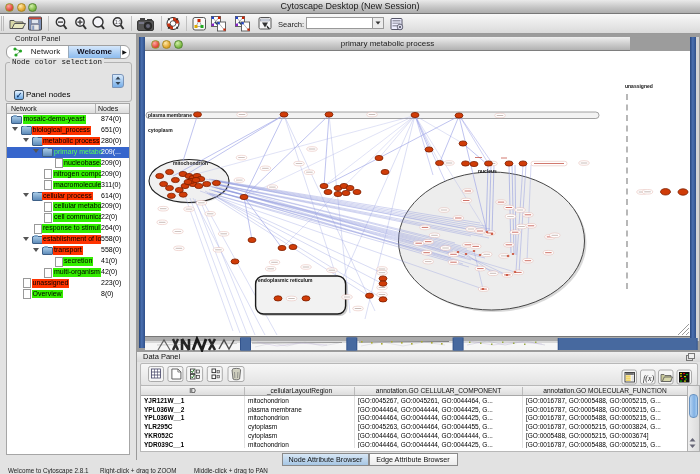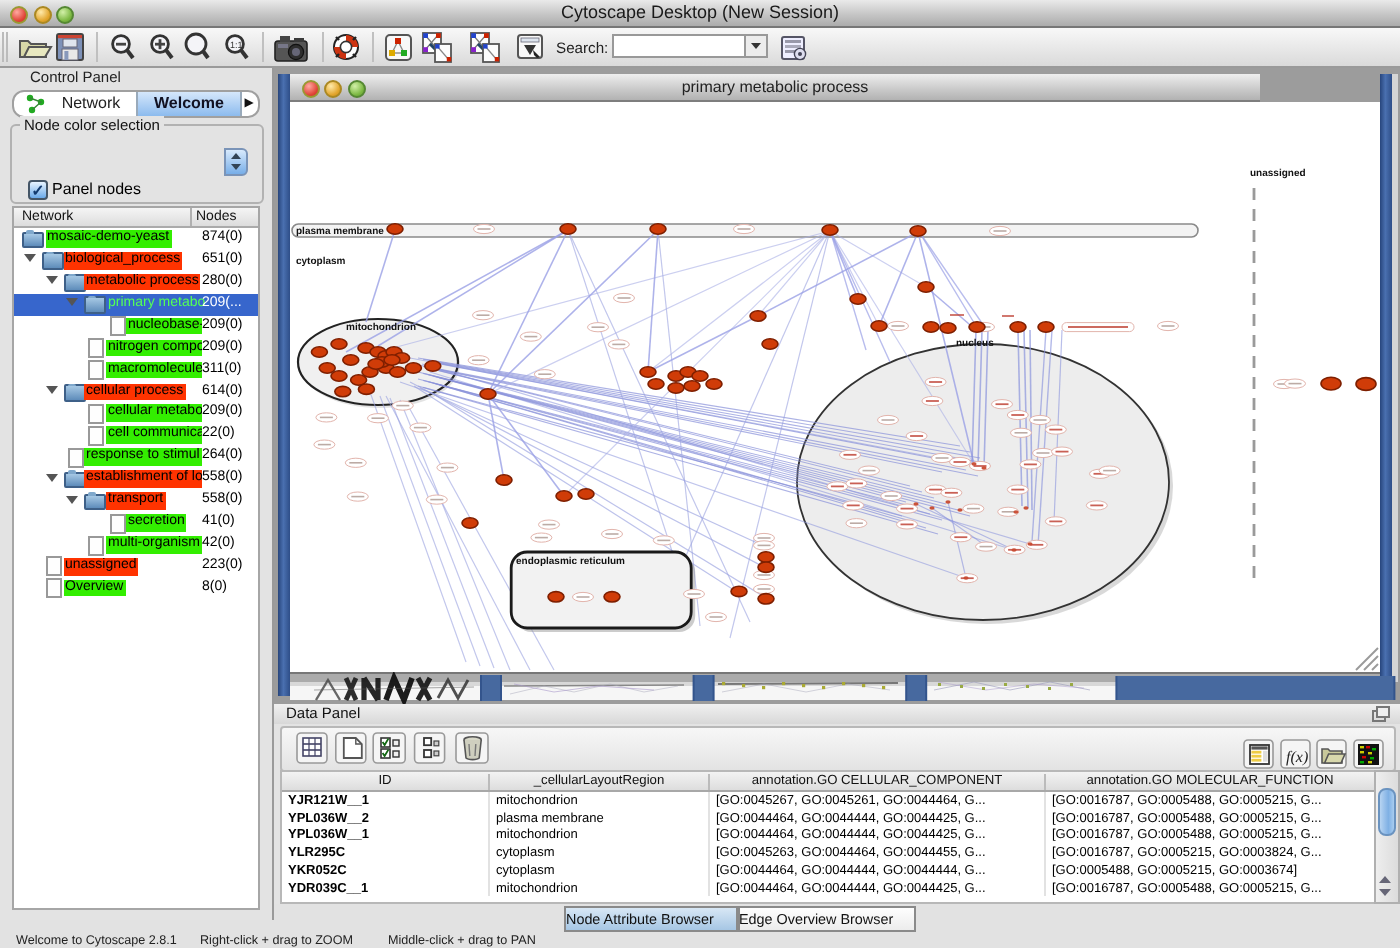--- a/index.html
+++ b/index.html
@@ -9,21 +9,21 @@
 .light{position:absolute;top:3px;width:7px;height:7px;border-radius:50%;}
 #titlebar .t{position:absolute;top:1px;left:0;width:700px;text-align:center;font-size:9px;color:#1a1a1a;}
 #toolbar{left:0;top:14px;width:700px;height:19px;background:linear-gradient(#f8f8f8,#dadada);border-bottom:1px solid #9a9a9a;}
 #cp{left:0;top:34px;width:136px;height:426px;background:#e3e3e3;border-right:1px solid #9a9a9a;}
 #cpTitle{left:0;top:0;width:136px;height:10px;font-size:7.5px;color:#222;padding-left:15px;}
 #cpTabs{left:6px;top:11px;width:122px;height:12px;background:#fff;border:1px solid #a0a0a0;border-radius:6px;overflow:hidden;font-size:8px;line-height:12px;}
 #seg1{position:absolute;left:0;top:0;width:61px;height:12px;text-align:center;color:#222;}
 #seg2{position:absolute;left:61px;top:0;width:51px;height:12px;text-align:center;background:linear-gradient(#d5e7fb,#8cbbee);border-left:1px solid #9ab;border-right:1px solid #9ab;color:#112;font-weight:bold;}
 #seg3{position:absolute;left:113px;top:0;width:9px;height:12px;font-size:6px;color:#111;text-align:center;line-height:12px;}
 #grp{left:5px;top:28px;width:125px;height:38px;border:1px solid #b2b2b2;border-radius:3px;}
-#grpLbl{left:10px;top:24px;font-size:7.5px;color:#111;background:#e3e3e3;padding:0 2px;}
+#grpLbl{left:10px;top:24px;font-size:7.5px;color:#111;background:#e3e3e3;padding:0 2px;font-family:Liberation Mono, monospace;}
 #combo{left:12px;top:40px;width:110px;height:12px;background:#fff;border:1px solid #999;border-radius:3px;font-size:7.5px;color:#000;text-align:center;line-height:12px;}
 #comboBtn{left:112px;top:40px;width:10px;height:12px;background:linear-gradient(#d8eafc,#77aee8);border:1px solid #7a94b8;border-radius:0 3px 3px 0;}
 #cbox{left:14px;top:56px;width:8px;height:8px;background:linear-gradient(#e8f4ff,#6aa9e8);border:1px solid #456;border-radius:2px;color:#123a6e;font-size:8px;line-height:9px;text-align:center;font-weight:bold;}
 #cboxLbl{left:26px;top:56px;font-size:8px;color:#000;}
 #treeBox{left:6px;top:69px;width:122px;height:350px;background:#fff;border:1px solid #a6a6a6;}
 #treeHead{position:absolute;left:0;top:0;width:122px;height:9px;background:linear-gradient(#f5f5f5,#dcdcdc);border-bottom:1px solid #aaa;font-size:7px;color:#111;}
 .trow{position:absolute;left:0;width:122px;height:10.93px;font-size:7px;white-space:nowrap;}
 .tri{position:absolute;top:2.5px;width:0;height:0;border-left:3.2px solid transparent;border-right:3.2px solid transparent;border-top:4.2px solid #555;}
 .fold{position:absolute;top:1.5px;width:9px;height:6.5px;background:linear-gradient(#a6c8e4,#5e8cba);border:0.5px solid #3e6088;border-radius:1px;}
 .fold:before{content:"";position:absolute;left:1px;top:-1.5px;width:4px;height:1.5px;background:#7fa8cc;border-radius:1px 1px 0 0;}
@@ -42,21 +42,21 @@
 #dpTitle{left:0;top:0;width:557px;height:10px;font-size:7.5px;color:#111;padding-left:6px;background:linear-gradient(#f0f0f0,#d8d8d8);}
 #dpTool{left:3px;top:11px;width:556px;height:21px;background:linear-gradient(#f7f7f7,#e3e3e3);border:1px solid #b8b8b8;border-radius:2px;}
 #dtable{left:3px;top:33px;width:547px;height:65px;background:#fff;border:1px solid #b8b8b8;border-right:none;}
 #dhead{position:absolute;left:0;top:0;width:547px;height:9px;background:linear-gradient(#f3f3f3,#dddddd);border-bottom:1px solid #a8a8a8;font-size:6.6px;color:#111;}
 .hc{position:absolute;top:1.2px;text-align:center;overflow:hidden;white-space:nowrap;border-right:1px solid #bbb;height:8px;}
 .drow{position:absolute;left:0;width:547px;height:8.72px;font-size:6.5px;white-space:nowrap;color:#000;}
 .dc{position:absolute;top:0;height:8.72px;line-height:9px;overflow:hidden;border-right:1px solid #e2e2e2;padding-left:3px;}
 #vscroll{left:550px;top:33px;width:11px;height:65px;background:linear-gradient(90deg,#eee,#dcdcdc);border:1px solid #b0b0b0;}
 #vthumb{position:absolute;left:1px;top:8px;width:7px;height:22px;border-radius:4px;background:linear-gradient(90deg,#b7d4f2,#7fb0e4 60%,#a8cdf0);border:0.5px solid #6a93c0;}
 #tabs{left:0;top:452px;width:700px;height:22px;}
-.btab{position:absolute;top:0.5px;height:11.5px;border:1px solid #8a8a8a;background:linear-gradient(#fefefe,#ececec);font-size:7.2px;color:#111;text-align:left;line-height:12px;}
+.btab{position:absolute;top:0.5px;height:11.5px;border:1px solid #8a8a8a;background:linear-gradient(#fefefe,#ececec);font-size:7.2px;color:#111;text-align:center;line-height:12px;}
 #status{position:absolute;top:15px;left:0;width:700px;font-size:6.3px;color:#222;}
 .tl1{background:radial-gradient(circle at 35% 30%,#ffa9a0,#e04438 65%,#c03028);border:0.5px solid #993;}
 .tl2{background:radial-gradient(circle at 35% 30%,#ffeaaa,#e2a52c 65%,#c08818);border:0.5px solid #a82;}
 .tl3{background:radial-gradient(circle at 35% 30%,#d2f0a8,#7cb842 65%,#5f9830);border:0.5px solid #583;}
 </style>
 </head>
 <body>
 <div class="abs" id="titlebar">
   <div class="light tl1" style="left:5px;"></div>
   <div class="light tl2" style="left:16.5px;"></div>
@@ -800,19 +800,19 @@
   <div class="abs" id="vscroll">
       <div id="vthumb"></div>
       <svg width="9" height="12" style="position:absolute;left:0;top:51px;">
         <path d="M4.5 1 L7.5 4.5 L1.5 4.5 Z" fill="#667"></path>
         <path d="M4.5 11 L7.5 7.5 L1.5 7.5 Z" fill="#667"></path>
       </svg>
     </div>
 </div>
 <div class="abs" id="tabs">
   <div class="btab" style="left:282px;width:85px;background:linear-gradient(#d8e7f5,#a6c6e4);">Node Attribute Browser</div>
-  <div class="btab" style="left:368.5px;width:87px;">Edge Overview Browser</div>
+  <div class="btab" style="left:368.5px;width:87px;">Edge Attribute Browser</div>
   <div id="status">
     <span style="position:absolute;left:8px;">Welcome to Cytoscape 2.8.1</span>
     <span style="position:absolute;left:100px;">Right-click + drag to ZOOM</span>
     <span style="position:absolute;left:194px;">Middle-click + drag to PAN</span>
   </div>
 </div>
 
 </body></html>

